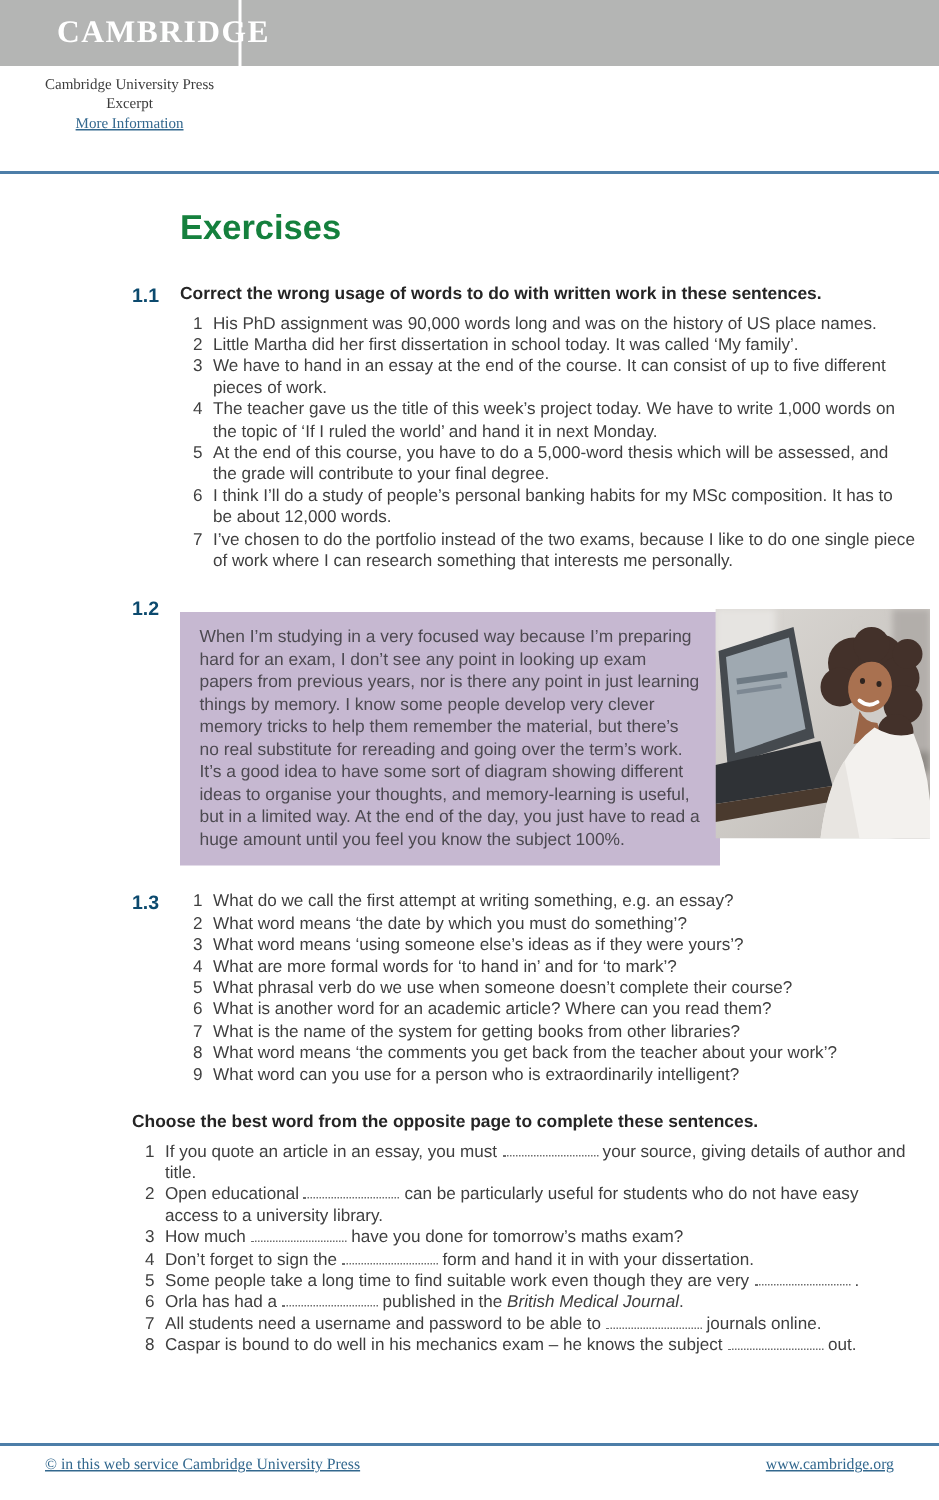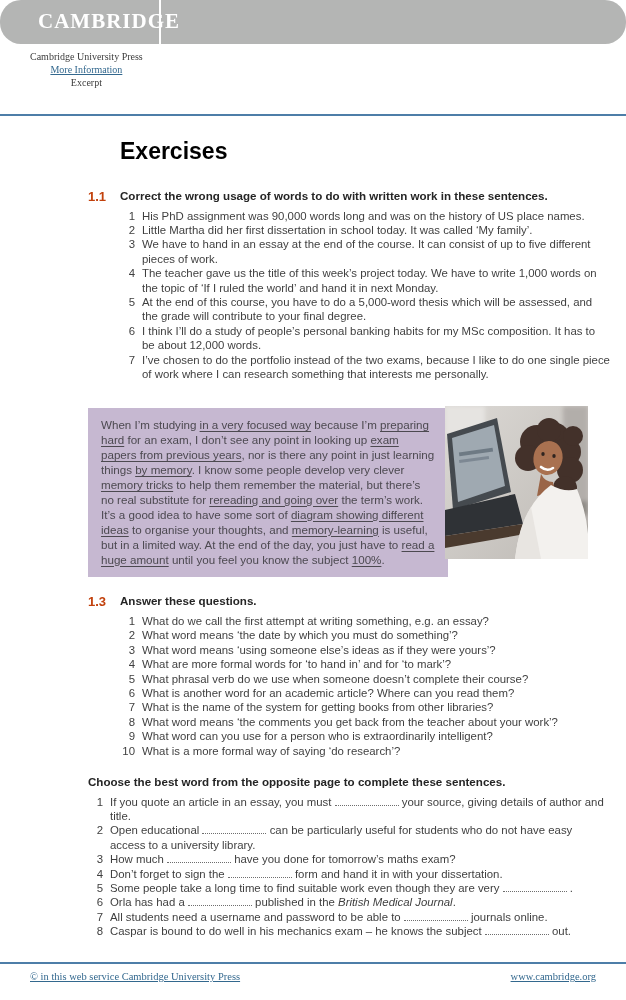--- a/index.html
+++ b/index.html
@@ -2,42 +2,42 @@
 <html><head>
 <meta charset="utf-8">
 <style>
   * { margin:0; padding:0; box-sizing:border-box; }
   html,body { width:626px; }
   body {
     width:626px; height:1000px; position:relative; background:#ffffff;
     font-family:"Liberation Sans", sans-serif; overflow:hidden;
   }
   
-  .brandbar { position:absolute; top:0; left:0; width:626px; height:44px; background:#b4b5b4;border-radius:21px; }
+  .brandbar { position:absolute; top:0; left:0; width:626px; height:44px; background:#b4b5b4; }
   .brandbar .logo {
     position:absolute; left:38px; top:9px; color:#ffffff;
     font-family:"Liberation Serif", serif; font-size:21px; font-weight:600; letter-spacing:1px;
   }
   .brandbar .vline { position:absolute; left:159px; top:0; width:2px; height:44px; background:#ffffff; }
   .meta { position:absolute; top:50px; left:30px; font-family:Liberation Serif, serif; font-size:10px; color:#3c3c3c; line-height:13px;text-align:center; }
   .meta a, .weblink { color:#33688e; text-decoration:underline; cursor:pointer; }
   .top-rule { position:absolute; top:114px; left:0; width:626px; height:2px; background:#4d7ea8; }
 
   
   .page { position:absolute; top:128px; left:0; width:626px; }
-  .page-title { margin:10px 0 24px 120px; font-size:23px; font-weight:700; color:#000000; }
+  .page-title { margin:10px 0 24px 120px; font-size:23px; font-weight:700; color:#15803d; }
   .section { display:flex; margin:0 0 17px 88px; }
-  .sec-num { width:32px; font-size:13px; font-weight:700; color:#c2410c; line-height:15px; flex:none; }
+  .sec-num { width:32px; font-size:13px; font-weight:700; color:#0c4a6e; line-height:15px; flex:none; }
   .sec-body { flex:1; padding-right:16px; }
   .sec-heading { font-size:11.6px; font-weight:700; color:#252525; line-height:14.5px; margin-bottom:5px; }
   .item-row { display:flex; font-size:11.4px; color:#3f3f3f; line-height:14.4px; }
   .item-num { width:15px; text-align:right; margin-right:7px; flex:none; }
   .item-text { flex:1; }
   .i { font-style:italic; }
-  .u { text-decoration:underline; text-underline-offset:2px;margin-top:16px; }
+  .u { text-underline-offset:2px;margin-top:16px; }
   .blank { display:inline-block; width:64px; height:9px; border-bottom:1.5px dotted #6e6e6e; }
 
   
   .box-wrap { position:relative; width:500px; margin-top:10px; min-height:152px; }
   .hbox {
     width:360px; min-height:147px; background:#c6b8d1; padding:10px 13px 10px 13px;
     font-size:11.6px; line-height:14.9px; color:#4c4950;
   }
   .photo { position:absolute; left:357px; top:-2px; width:143px; height:153px; }
 
@@ -50,22 +50,22 @@
 </head>
 <body>
 
 <div class="brandbar">
   <span class="logo">CAMBRIDGE</span>
   <span class="vline"></span>
 </div>
 
 <div class="meta">
   <div>Cambridge University Press</div>
+  <div>Excerpt</div>
   <div><a>More Information</a></div>
-  <div>Excerpt</div>
 </div>
 <div class="top-rule"></div>
 
 <div class="page">
 
   <div class="page-title">Exercises</div>
 
   <div class="section">
     <div class="sec-num">1.1</div>
     <div class="sec-body">
@@ -97,20 +97,21 @@
           </div>
           <div class="item-row">
             <span class="item-num">7</span>
             <span class="item-text">I’ve chosen to do the portfolio instead of the two exams, because I like to do one single piece of work where I can research something that interests me personally.</span>
           </div>
         </div>
     </div>
   </div>
 
   <div class="section">
+    <div class="sec-num">1.2</div>
     <div class="sec-body">
       <div class="box-wrap">
         <div class="hbox"><span>When I’m studying </span><span class="u">in a very focused way</span><span> because I’m </span><span class="u">preparing hard</span><span> for an exam, I don’t see any point in looking up </span><span class="u">exam papers from previous years</span><span>, nor is there any point in just learning things </span><span class="u">by memory</span><span>. I know some people develop very clever </span><span class="u">memory tricks</span><span> to help them remember the material, but there’s no real substitute for </span><span class="u">rereading and going over</span><span> the term’s work. It’s a good idea to have some sort of </span><span class="u">diagram showing different ideas</span><span> to organise your thoughts, and </span><span class="u">memory-learning</span><span> is useful, but in a limited way. At the end of the day, you just have to </span><span class="u">read a huge amount</span><span> until you feel you know the subject </span><span class="u">100%</span><span>.</span></div>
 
         <svg class="photo" viewBox="0 0 143 153" aria-hidden="true">
           <defs>
             <linearGradient id="bg" x1="0" y1="0" x2="1" y2="1">
               <stop offset="0" stop-color="#dcd9d5"></stop>
                 <stop offset="1" stop-color="#bdb9b4"></stop>
             </linearGradient>
@@ -154,21 +155,20 @@
           <path d="M70 153 q6 -52 36 -74 q14 8 26 4 q14 34 11 70 z" fill="#f3f1ee"></path>
           <path d="M70 153 q4 -34 16 -52 l10 52 z" fill="#e8e5e1"></path>
         </svg>
       </div>
     </div>
   </div>
 
   <div class="section">
     <div class="sec-num">1.3</div>
     <div class="sec-body">
-      <div class="sec-heading">Answer these questions.</div>
       <div>
           <div class="item-row">
             <span class="item-num">1</span>
             <span class="item-text">What do we call the first attempt at writing something, e.g. an essay?</span>
           </div>
           <div class="item-row">
             <span class="item-num">2</span>
             <span class="item-text">What word means ‘the date by which you must do something’?</span>
           </div>
           <div class="item-row">
@@ -191,24 +191,20 @@
             <span class="item-num">7</span>
             <span class="item-text">What is the name of the system for getting books from other libraries?</span>
           </div>
           <div class="item-row">
             <span class="item-num">8</span>
             <span class="item-text">What word means ‘the comments you get back from the teacher about your work’?</span>
           </div>
           <div class="item-row">
             <span class="item-num">9</span>
             <span class="item-text">What word can you use for a person who is extraordinarily intelligent?</span>
-          </div>
-          <div class="item-row">
-            <span class="item-num">10</span>
-            <span class="item-text">What is a more formal way of saying ‘do research’?</span>
           </div>
         </div>
     </div>
   </div>
 
   <div class="section">
     <div class="sec-body">
       <div class="sec-heading">Choose the best word from the opposite page to complete these sentences.</div>
       <div>
           <div class="item-row">

